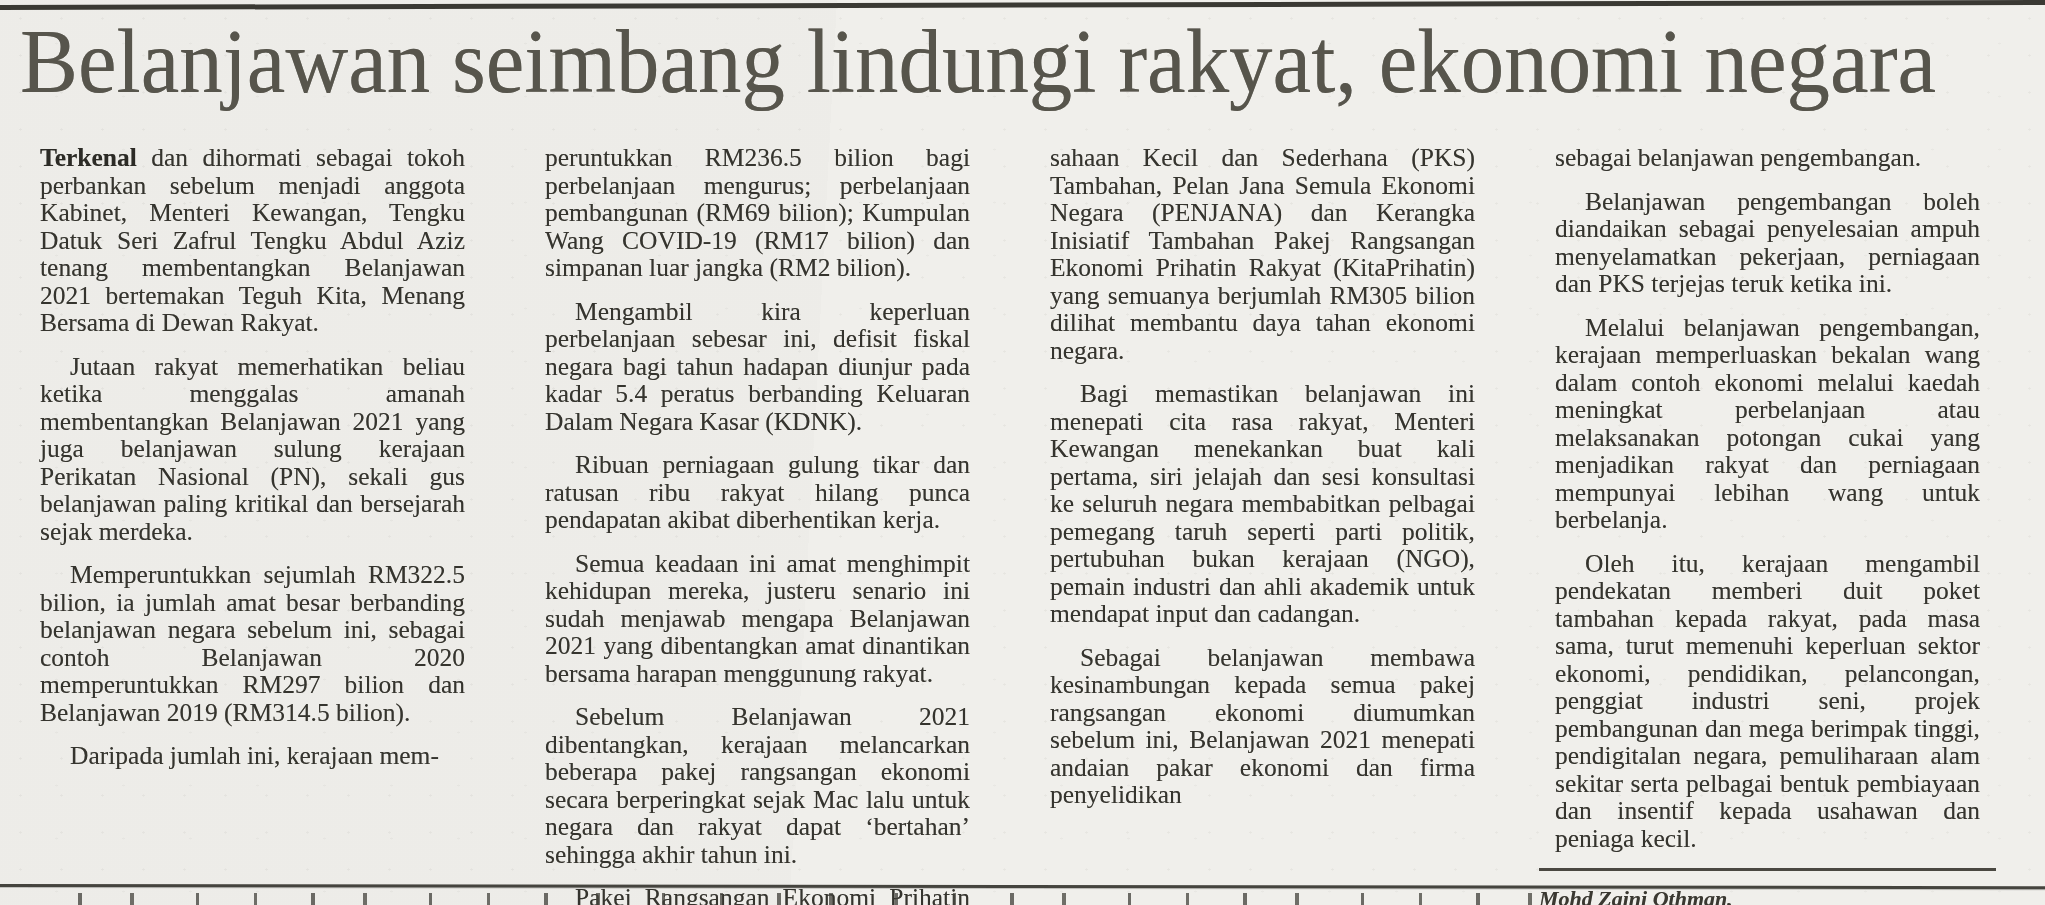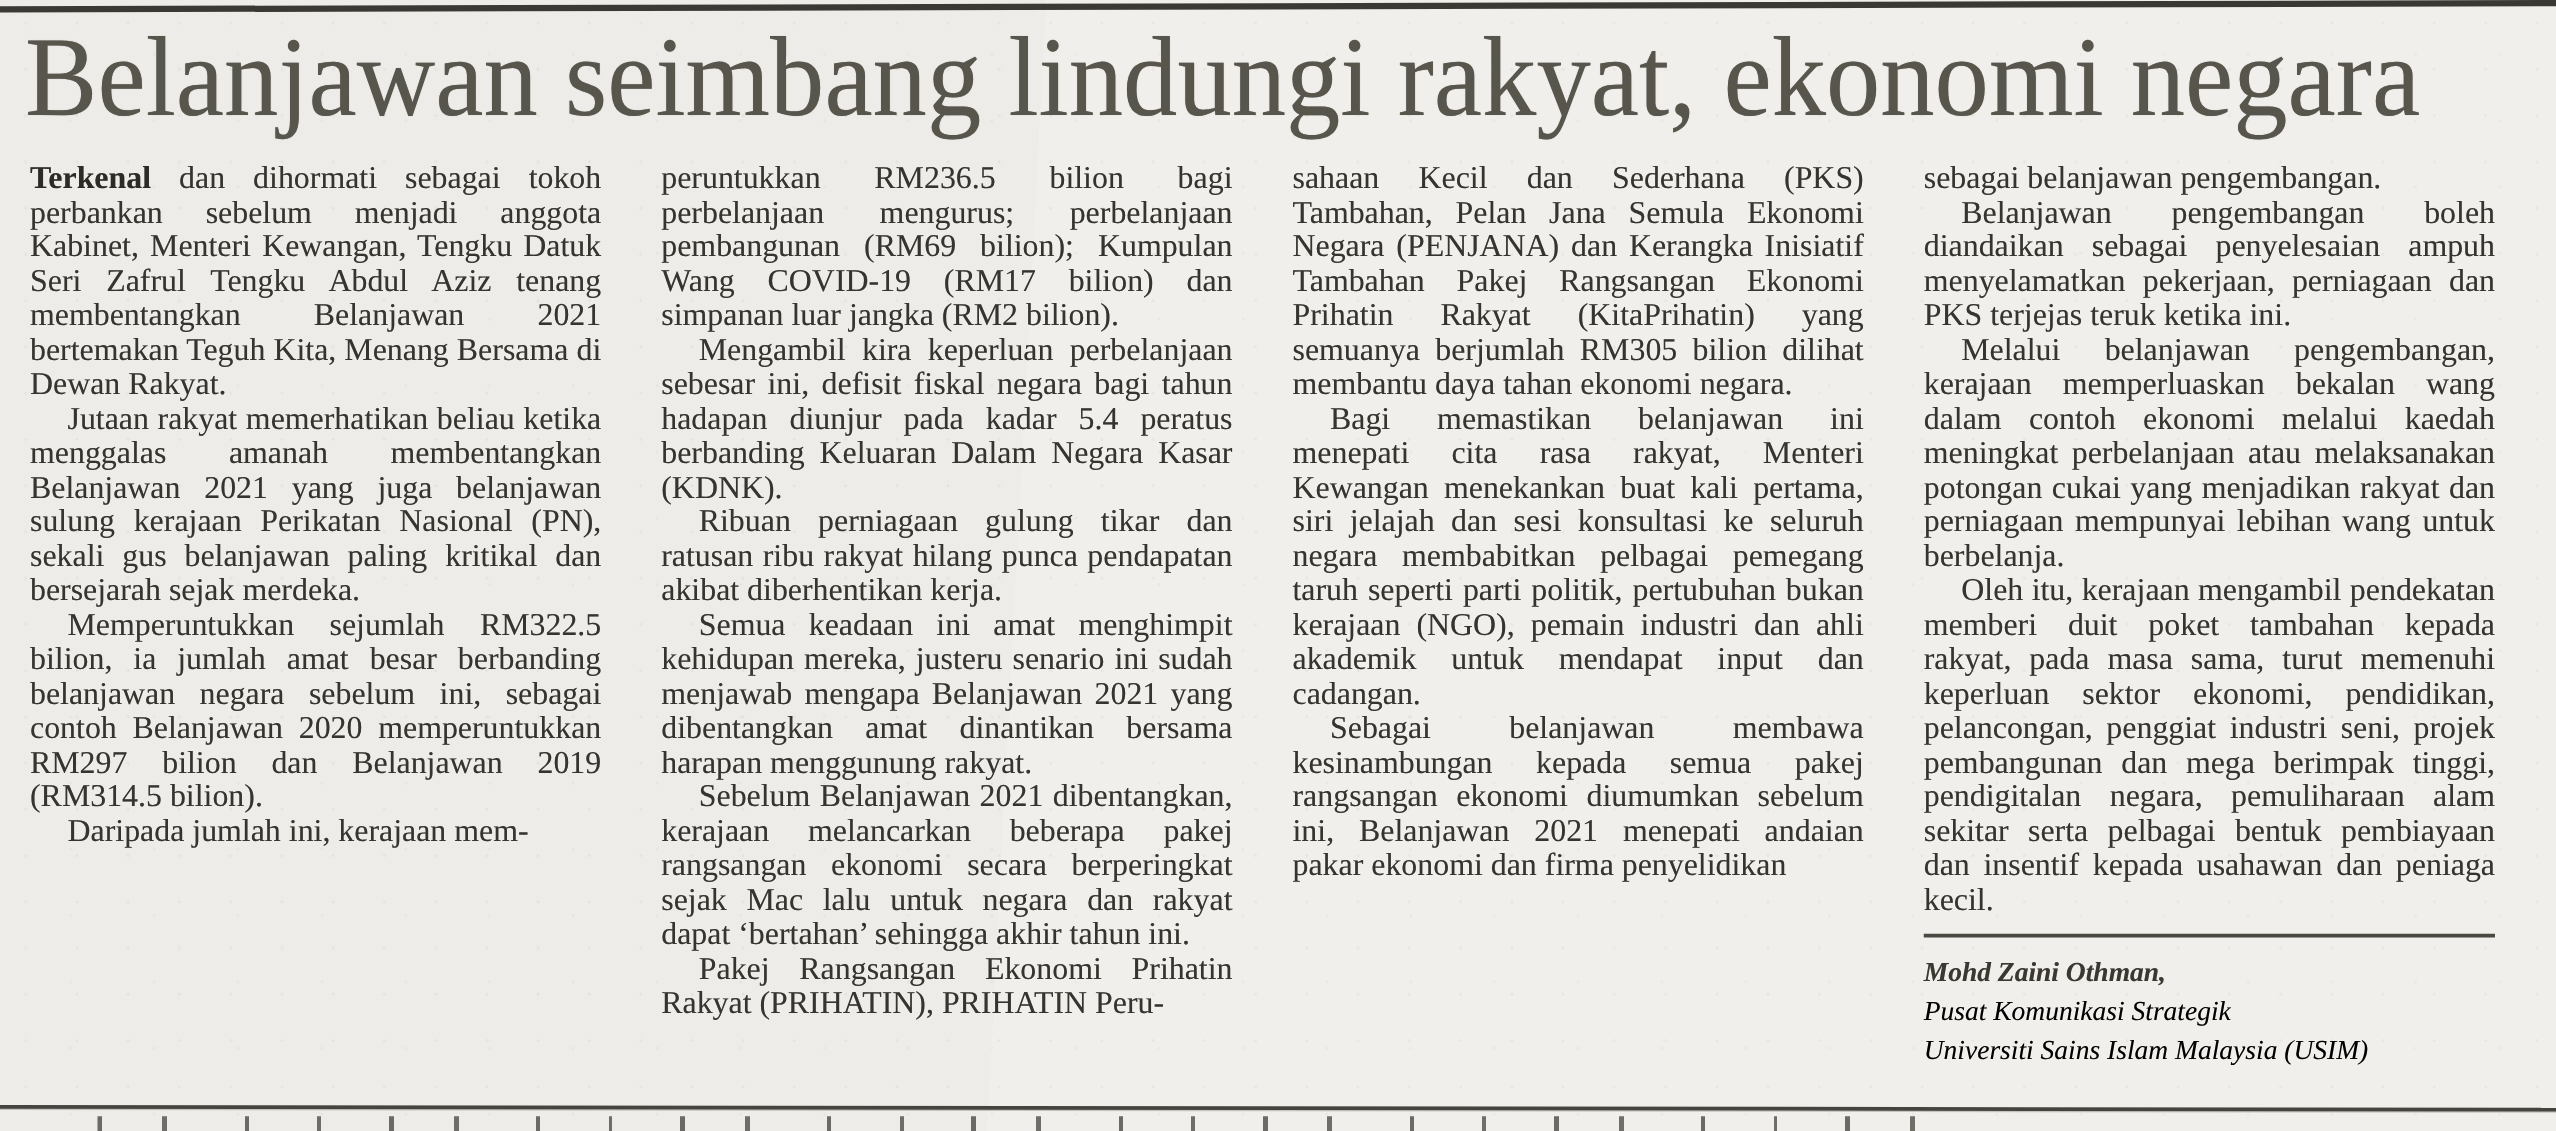--- a/index.html
+++ b/index.html
@@ -31,21 +31,21 @@
   .columns{
     position:absolute;top:128px;left:24px;width:1972px;
     display:flex;gap:48px;align-items:flex-start;
   }
   .col{
     width:457px;flex:0 0 457px;
     font-size:25.5px;line-height:27.5px;text-align:justify;
     color:#35342e;
     text-shadow:0 0 .4px rgba(55,53,46,.4);
   }
-  .col p{margin:0;padding:0;}
+  .col p{margin:16px;padding:0;}
   .col p.indent{text-indent:30px;}
   .lead-word{font-weight:bold;color:#2c2b26;}
   .author-rule{
     margin-top:14px;width:100%;height:3px;background:#4a4841;
   }
   .author{margin-top:12px;font-size:22px;line-height:31px;}
   .author-name{font-weight:bold;font-style:italic;color:#3a3831;}
   .author-org{font-style:italic;color:#000000;}
   .bottom-rule{
     position:absolute;top:884px;left:0;width:2045px;height:3px;

